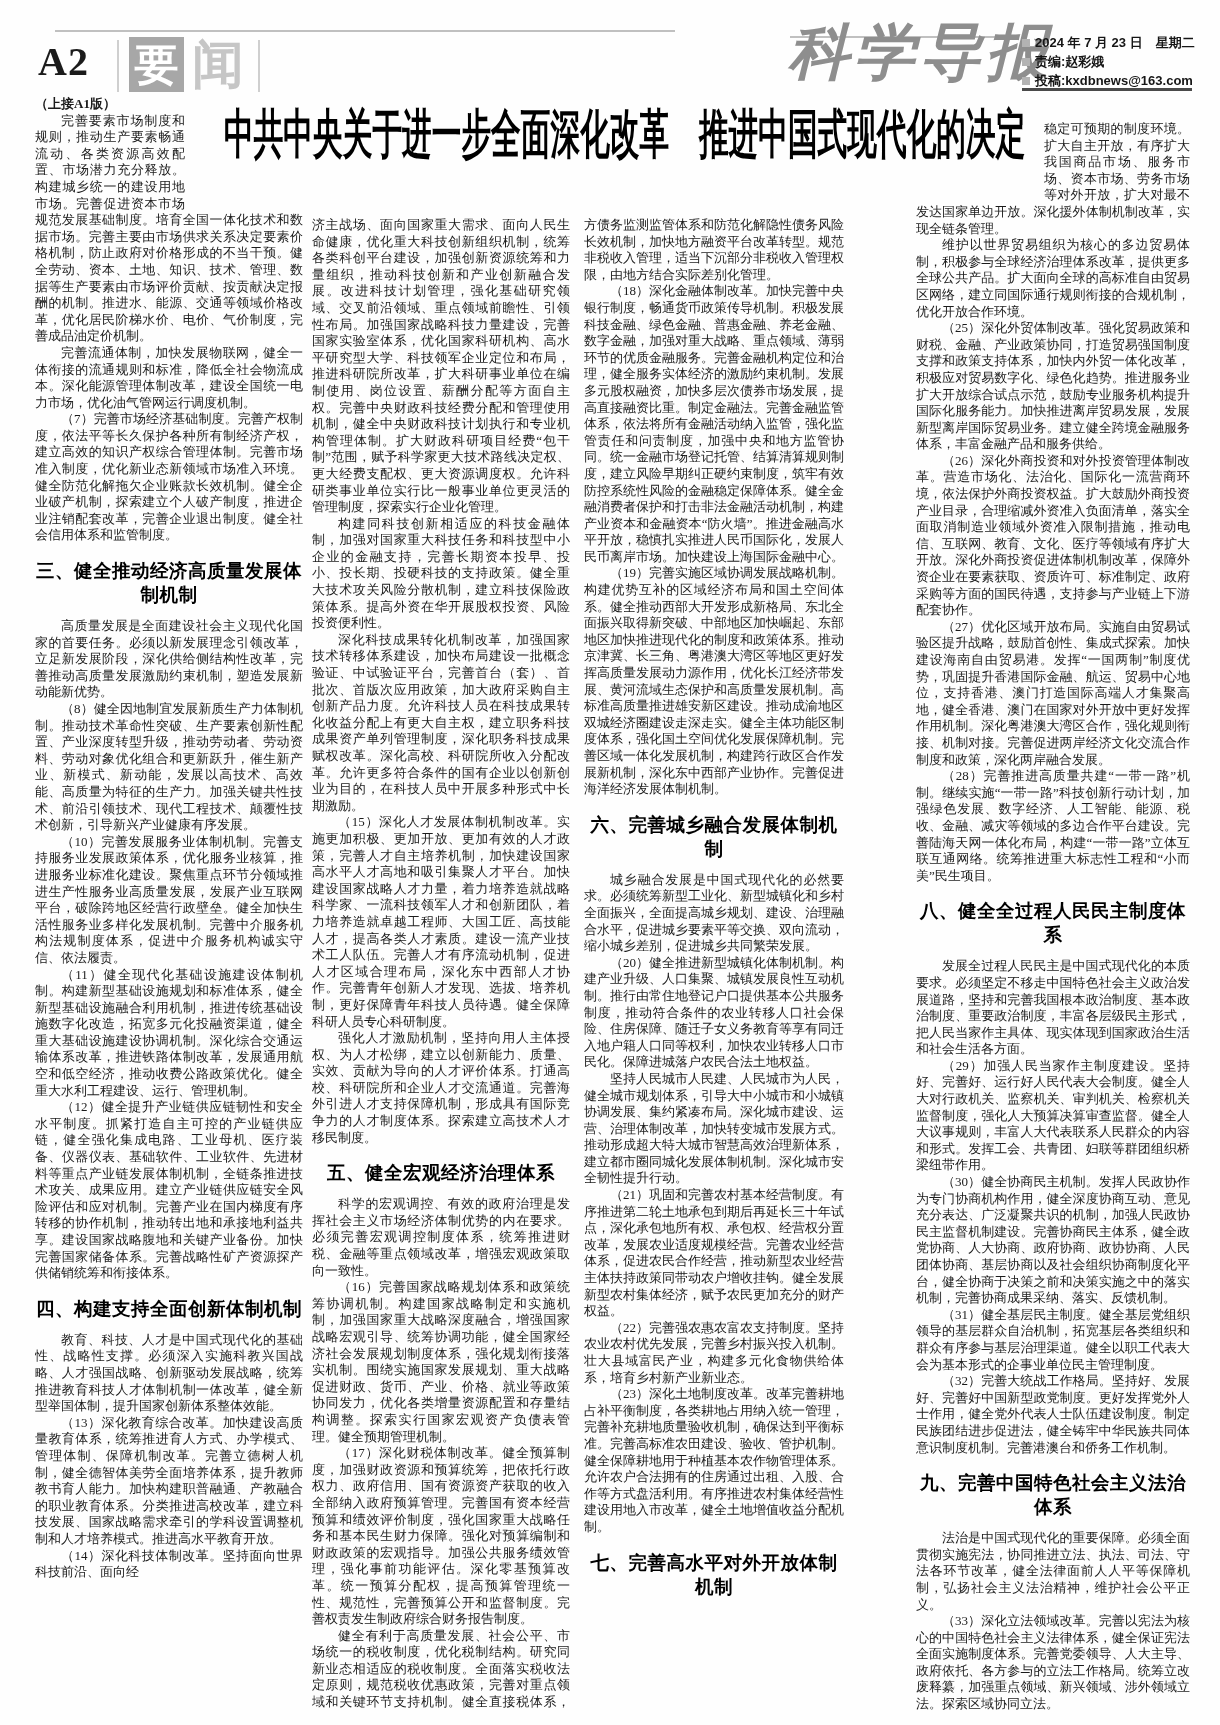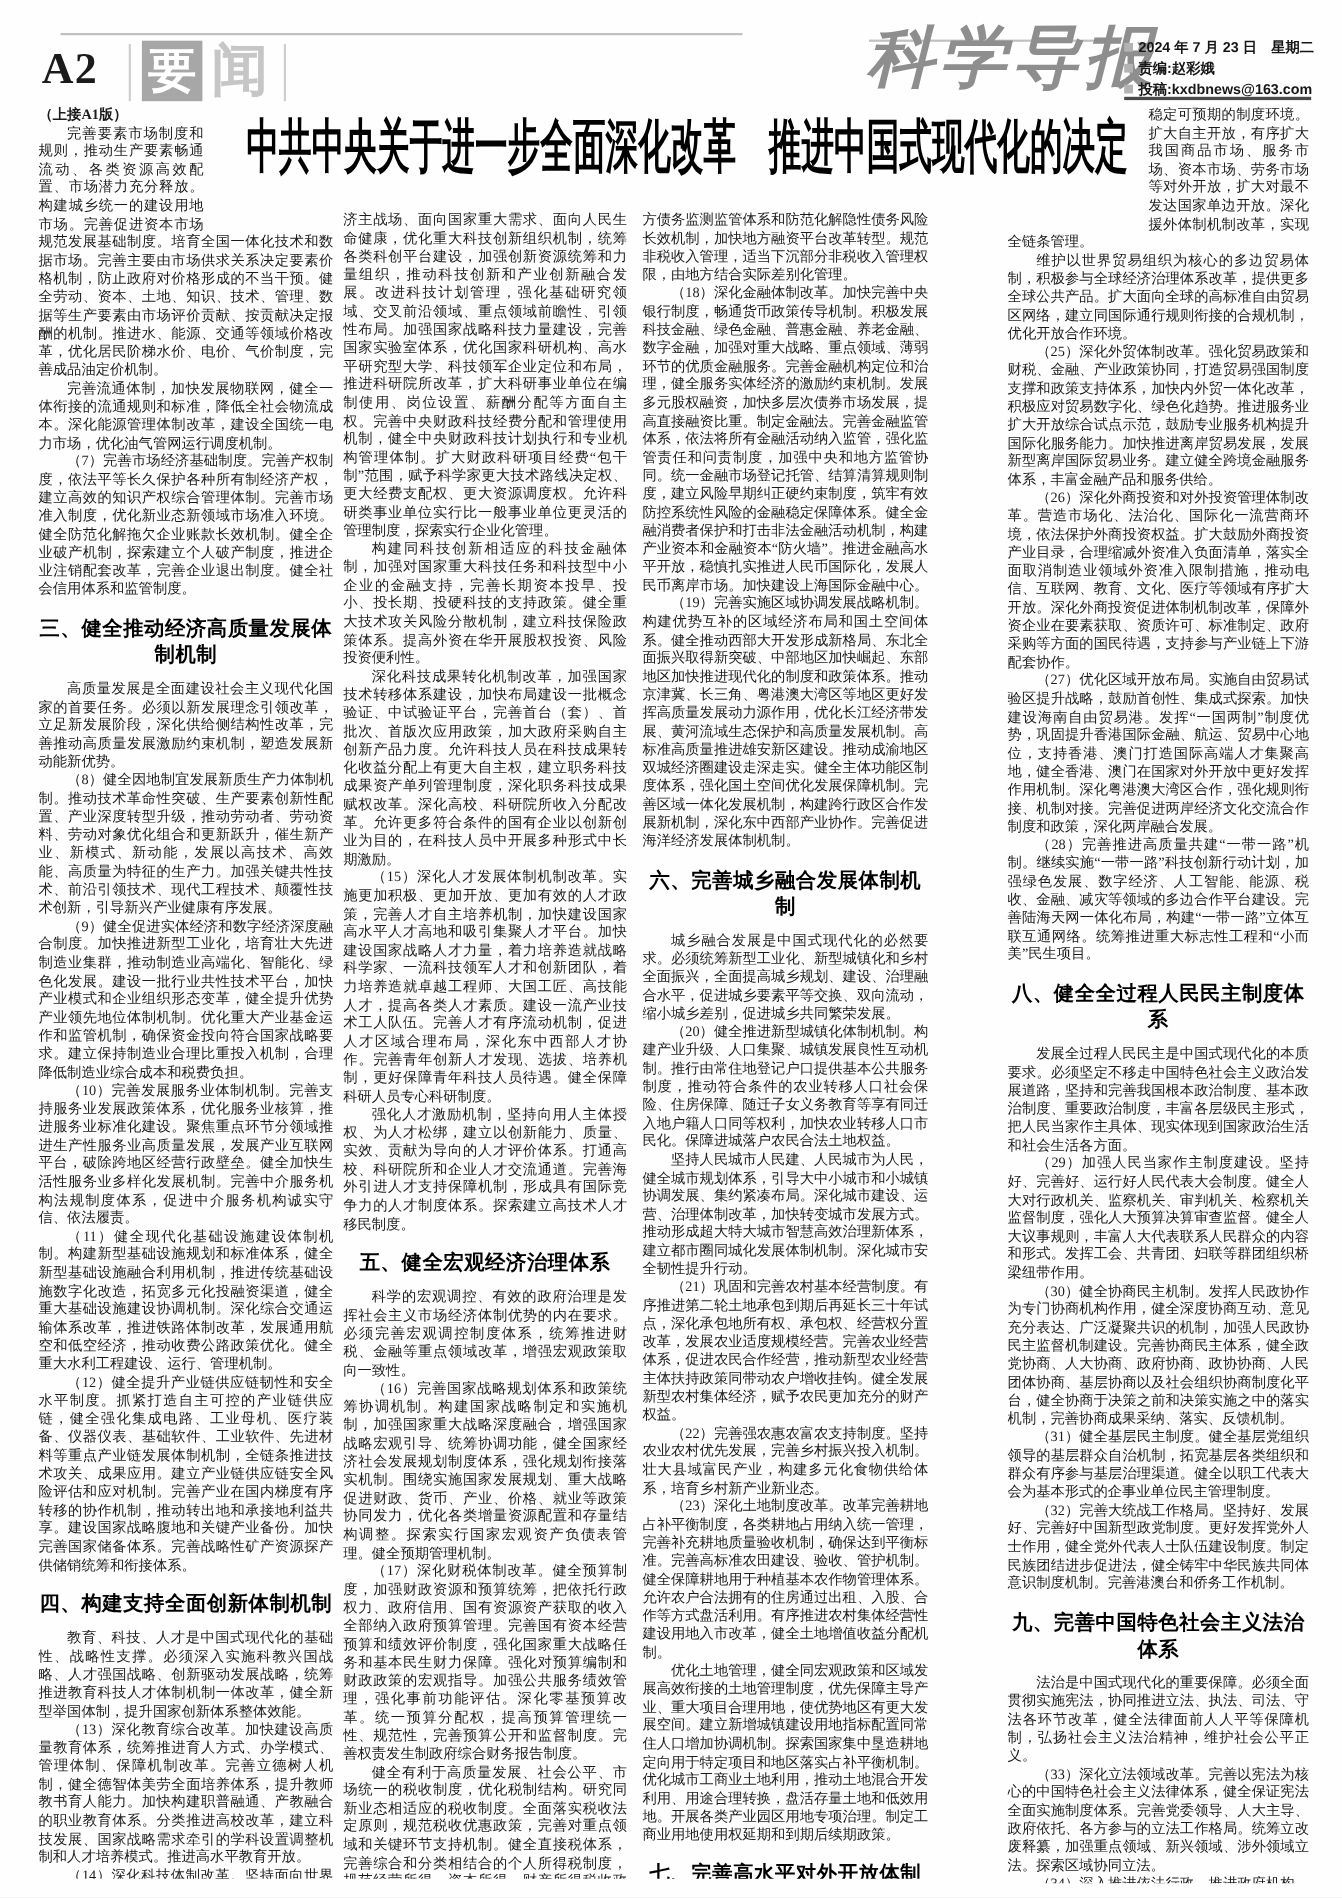--- a/index.html
+++ b/index.html
@@ -25,21 +25,21 @@
   .mast-info .sq{display:inline-block;width:8px;height:8px;background:#b3b3b3;margin-right:5px;}
   
   .headline{position:absolute;left:224px;top:104px;font-family:"Liberation Sans",sans-serif;
             font-weight:900;font-size:53px;line-height:60px;white-space:nowrap;color:#000;
             transform:scaleX(0.56);transform-origin:left top;letter-spacing:0;}
   
   .news-col{position:absolute;text-align:justify;font-size:13px;line-height:16.6px;
             overflow:hidden;color:#1b1b1b;}
   .news-col p{margin:0;padding:0;}
   .news-col .para{text-indent:2em;}
-  .news-col .cont{text-indent:0;}
+  .news-col .cont{text-indent:0;margin-top:25px;}
   .jump-label{font-weight:bold;text-indent:0;}
   .section-heading{font-family:"Liberation Sans",sans-serif;font-weight:bold;font-size:18.5px;
             text-align:center;margin:15px 0 11px 0;letter-spacing:0.5px;color:#000;line-height:24px;}
   .spacer-r{float:right;width:118px;height:104px;}
   .spacer-l{float:left;width:128px;height:100px;}
 </style>
 </head>
 <body>
 
 <div id="page">
@@ -65,21 +65,20 @@
 
   <div class="news-col" style="left:35px;top:96px;width:268px;height:1612px;">
     <div class="spacer-r"></div>
   <p class="jump-label">（上接A1版）</p>
       <p class="para">完善要素市场制度和规则，推动生产要素畅通流动、各类资源高效配置、市场潜力充分释放。构建城乡统一的建设用地市场。完善促进资本市场规范发展基础制度。培育全国一体化技术和数据市场。完善主要由市场供求关系决定要素价格机制，防止政府对价格形成的不当干预。健全劳动、资本、土地、知识、技术、管理、数据等生产要素由市场评价贡献、按贡献决定报酬的机制。推进水、能源、交通等领域价格改革，优化居民阶梯水价、电价、气价制度，完善成品油定价机制。</p>
       <p class="para">完善流通体制，加快发展物联网，健全一体衔接的流通规则和标准，降低全社会物流成本。深化能源管理体制改革，建设全国统一电力市场，优化油气管网运行调度机制。</p>
       <p class="para">（7）完善市场经济基础制度。完善产权制度，依法平等长久保护各种所有制经济产权，建立高效的知识产权综合管理体制。完善市场准入制度，优化新业态新领域市场准入环境。健全防范化解拖欠企业账款长效机制。健全企业破产机制，探索建立个人破产制度，推进企业注销配套改革，完善企业退出制度。健全社会信用体系和监管制度。</p>
       <h2 class="section-heading">三、健全推动经济高质量发展体制机制</h2>
       <p class="para">高质量发展是全面建设社会主义现代化国家的首要任务。必须以新发展理念引领改革，立足新发展阶段，深化供给侧结构性改革，完善推动高质量发展激励约束机制，塑造发展新动能新优势。</p>
       <p class="para">（8）健全因地制宜发展新质生产力体制机制。推动技术革命性突破、生产要素创新性配置、产业深度转型升级，推动劳动者、劳动资料、劳动对象优化组合和更新跃升，催生新产业、新模式、新动能，发展以高技术、高效能、高质量为特征的生产力。加强关键共性技术、前沿引领技术、现代工程技术、颠覆性技术创新，引导新兴产业健康有序发展。</p>
-      <p class="para">（9）健全促进实体经济和数字经济深度融合制度。加快推进新型工业化，培育壮大先进制造业集群，推动制造业高端化、智能化、绿色化发展。建设一批行业共性技术平台，加快产业模式和企业组织形态变革，健全提升优势产业领先地位体制机制。优化重大产业基金运作和监管机制，确保资金投向符合国家战略要求。建立保持制造业合理比重投入机制，合理降低制造业综合成本和税费负担。</p>
       <p class="para">（10）完善发展服务业体制机制。完善支持服务业发展政策体系，优化服务业核算，推进服务业标准化建设。聚焦重点环节分领域推进生产性服务业高质量发展，发展产业互联网平台，破除跨地区经营行政壁垒。健全加快生活性服务业多样化发展机制。完善中介服务机构法规制度体系，促进中介服务机构诚实守信、依法履责。</p>
       <p class="para">（11）健全现代化基础设施建设体制机制。构建新型基础设施规划和标准体系，健全新型基础设施融合利用机制，推进传统基础设施数字化改造，拓宽多元化投融资渠道，健全重大基础设施建设协调机制。深化综合交通运输体系改革，推进铁路体制改革，发展通用航空和低空经济，推动收费公路政策优化。健全重大水利工程建设、运行、管理机制。</p>
       <p class="para">（12）健全提升产业链供应链韧性和安全水平制度。抓紧打造自主可控的产业链供应链，健全强化集成电路、工业母机、医疗装备、仪器仪表、基础软件、工业软件、先进材料等重点产业链发展体制机制，全链条推进技术攻关、成果应用。建立产业链供应链安全风险评估和应对机制。完善产业在国内梯度有序转移的协作机制，推动转出地和承接地利益共享。建设国家战略腹地和关键产业备份。加快完善国家储备体系。完善战略性矿产资源探产供储销统筹和衔接体系。</p>
       <h2 class="section-heading">四、构建支持全面创新体制机制</h2>
       <p class="para">教育、科技、人才是中国式现代化的基础性、战略性支撑。必须深入实施科教兴国战略、人才强国战略、创新驱动发展战略，统筹推进教育科技人才体制机制一体改革，健全新型举国体制，提升国家创新体系整体效能。</p>
       <p class="para">（13）深化教育综合改革。加快建设高质量教育体系，统筹推进育人方式、办学模式、管理体制、保障机制改革。完善立德树人机制，健全德智体美劳全面培养体系，提升教师教书育人能力。加快构建职普融通、产教融合的职业教育体系。分类推进高校改革，建立科技发展、国家战略需求牵引的学科设置调整机制和人才培养模式。推进高水平教育开放。</p>
       <p class="para">（14）深化科技体制改革。坚持面向世界科技前沿、面向经</p>
     </div>
   <div class="news-col" style="left:312px;top:192px;width:258px;height:1516px;">
       <p class="cont">济主战场、面向国家重大需求、面向人民生命健康，优化重大科技创新组织机制，统筹各类科创平台建设，加强创新资源统筹和力量组织，推动科技创新和产业创新融合发展。改进科技计划管理，强化基础研究领域、交叉前沿领域、重点领域前瞻性、引领性布局。加强国家战略科技力量建设，完善国家实验室体系，优化国家科研机构、高水平研究型大学、科技领军企业定位和布局，推进科研院所改革，扩大科研事业单位在编制使用、岗位设置、薪酬分配等方面自主权。完善中央财政科技经费分配和管理使用机制，健全中央财政科技计划执行和专业机构管理体制。扩大财政科研项目经费“包干制”范围，赋予科学家更大技术路线决定权、更大经费支配权、更大资源调度权。允许科研类事业单位实行比一般事业单位更灵活的管理制度，探索实行企业化管理。</p>
@@ -97,21 +96,20 @@
       <p class="cont">方债务监测监管体系和防范化解隐性债务风险长效机制，加快地方融资平台改革转型。规范非税收入管理，适当下沉部分非税收入管理权限，由地方结合实际差别化管理。</p>
       <p class="para">（18）深化金融体制改革。加快完善中央银行制度，畅通货币政策传导机制。积极发展科技金融、绿色金融、普惠金融、养老金融、数字金融，加强对重大战略、重点领域、薄弱环节的优质金融服务。完善金融机构定位和治理，健全服务实体经济的激励约束机制。发展多元股权融资，加快多层次债券市场发展，提高直接融资比重。制定金融法。完善金融监管体系，依法将所有金融活动纳入监管，强化监管责任和问责制度，加强中央和地方监管协同。统一金融市场登记托管、结算清算规则制度，建立风险早期纠正硬约束制度，筑牢有效防控系统性风险的金融稳定保障体系。健全金融消费者保护和打击非法金融活动机制，构建产业资本和金融资本“防火墙”。推进金融高水平开放，稳慎扎实推进人民币国际化，发展人民币离岸市场。加快建设上海国际金融中心。</p>
       <p class="para">（19）完善实施区域协调发展战略机制。构建优势互补的区域经济布局和国土空间体系。健全推动西部大开发形成新格局、东北全面振兴取得新突破、中部地区加快崛起、东部地区加快推进现代化的制度和政策体系。推动京津冀、长三角、粤港澳大湾区等地区更好发挥高质量发展动力源作用，优化长江经济带发展、黄河流域生态保护和高质量发展机制。高标准高质量推进雄安新区建设。推动成渝地区双城经济圈建设走深走实。健全主体功能区制度体系，强化国土空间优化发展保障机制。完善区域一体化发展机制，构建跨行政区合作发展新机制，深化东中西部产业协作。完善促进海洋经济发展体制机制。</p>
       <h2 class="section-heading">六、完善城乡融合发展体制机制</h2>
       <p class="para">城乡融合发展是中国式现代化的必然要求。必须统筹新型工业化、新型城镇化和乡村全面振兴，全面提高城乡规划、建设、治理融合水平，促进城乡要素平等交换、双向流动，缩小城乡差别，促进城乡共同繁荣发展。</p>
       <p class="para">（20）健全推进新型城镇化体制机制。构建产业升级、人口集聚、城镇发展良性互动机制。推行由常住地登记户口提供基本公共服务制度，推动符合条件的农业转移人口社会保险、住房保障、随迁子女义务教育等享有同迁入地户籍人口同等权利，加快农业转移人口市民化。保障进城落户农民合法土地权益。</p>
       <p class="para">坚持人民城市人民建、人民城市为人民，健全城市规划体系，引导大中小城市和小城镇协调发展、集约紧凑布局。深化城市建设、运营、治理体制改革，加快转变城市发展方式。推动形成超大特大城市智慧高效治理新体系，建立都市圈同城化发展体制机制。深化城市安全韧性提升行动。</p>
       <p class="para">（21）巩固和完善农村基本经营制度。有序推进第二轮土地承包到期后再延长三十年试点，深化承包地所有权、承包权、经营权分置改革，发展农业适度规模经营。完善农业经营体系，促进农民合作经营，推动新型农业经营主体扶持政策同带动农户增收挂钩。健全发展新型农村集体经济，赋予农民更加充分的财产权益。</p>
       <p class="para">（22）完善强农惠农富农支持制度。坚持农业农村优先发展，完善乡村振兴投入机制。壮大县域富民产业，构建多元化食物供给体系，培育乡村新产业新业态。</p>
       <p class="para">（23）深化土地制度改革。改革完善耕地占补平衡制度，各类耕地占用纳入统一管理，完善补充耕地质量验收机制，确保达到平衡标准。完善高标准农田建设、验收、管护机制。健全保障耕地用于种植基本农作物管理体系。允许农户合法拥有的住房通过出租、入股、合作等方式盘活利用。有序推进农村集体经营性建设用地入市改革，健全土地增值收益分配机制。</p>
-      <p class="para">优化土地管理，健全同宏观政策和区域发展高效衔接的土地管理制度，优先保障主导产业、重大项目合理用地，使优势地区有更大发展空间。建立新增城镇建设用地指标配置同常住人口增加协调机制。探索国家集中垦造耕地定向用于特定项目和地区落实占补平衡机制。优化城市工商业土地利用，推动土地混合开发利用、用途合理转换，盘活存量土地和低效用地。开展各类产业园区用地专项治理。制定工商业用地使用权延期和到期后续期政策。</p>
       <h2 class="section-heading">七、完善高水平对外开放体制机制</h2>
     </div>
   <div class="news-col" style="left:916px;top:96px;width:274px;height:1616px;">
     <div class="spacer-l"></div>
   <p class="cont">稳定可预期的制度环境。扩大自主开放，有序扩大我国商品市场、服务市场、资本市场、劳务市场等对外开放，扩大对最不发达国家单边开放。深化援外体制机制改革，实现全链条管理。</p>
       <p class="para">维护以世界贸易组织为核心的多边贸易体制，积极参与全球经济治理体系改革，提供更多全球公共产品。扩大面向全球的高标准自由贸易区网络，建立同国际通行规则衔接的合规机制，优化开放合作环境。</p>
       <p class="para">（25）深化外贸体制改革。强化贸易政策和财税、金融、产业政策协同，打造贸易强国制度支撑和政策支持体系，加快内外贸一体化改革，积极应对贸易数字化、绿色化趋势。推进服务业扩大开放综合试点示范，鼓励专业服务机构提升国际化服务能力。加快推进离岸贸易发展，发展新型离岸国际贸易业务。建立健全跨境金融服务体系，丰富金融产品和服务供给。</p>
       <p class="para">（26）深化外商投资和对外投资管理体制改革。营造市场化、法治化、国际化一流营商环境，依法保护外商投资权益。扩大鼓励外商投资产业目录，合理缩减外资准入负面清单，落实全面取消制造业领域外资准入限制措施，推动电信、互联网、教育、文化、医疗等领域有序扩大开放。深化外商投资促进体制机制改革，保障外资企业在要素获取、资质许可、标准制定、政府采购等方面的国民待遇，支持参与产业链上下游配套协作。</p>
       <p class="para">（27）优化区域开放布局。实施自由贸易试验区提升战略，鼓励首创性、集成式探索。加快建设海南自由贸易港。发挥“一国两制”制度优势，巩固提升香港国际金融、航运、贸易中心地位，支持香港、澳门打造国际高端人才集聚高地，健全香港、澳门在国家对外开放中更好发挥作用机制。深化粤港澳大湾区合作，强化规则衔接、机制对接。完善促进两岸经济文化交流合作制度和政策，深化两岸融合发展。</p>
       <p class="para">（28）完善推进高质量共建“一带一路”机制。继续实施“一带一路”科技创新行动计划，加强绿色发展、数字经济、人工智能、能源、税收、金融、减灾等领域的多边合作平台建设。完善陆海天网一体化布局，构建“一带一路”立体互联互通网络。统筹推进重大标志性工程和“小而美”民生项目。</p>

